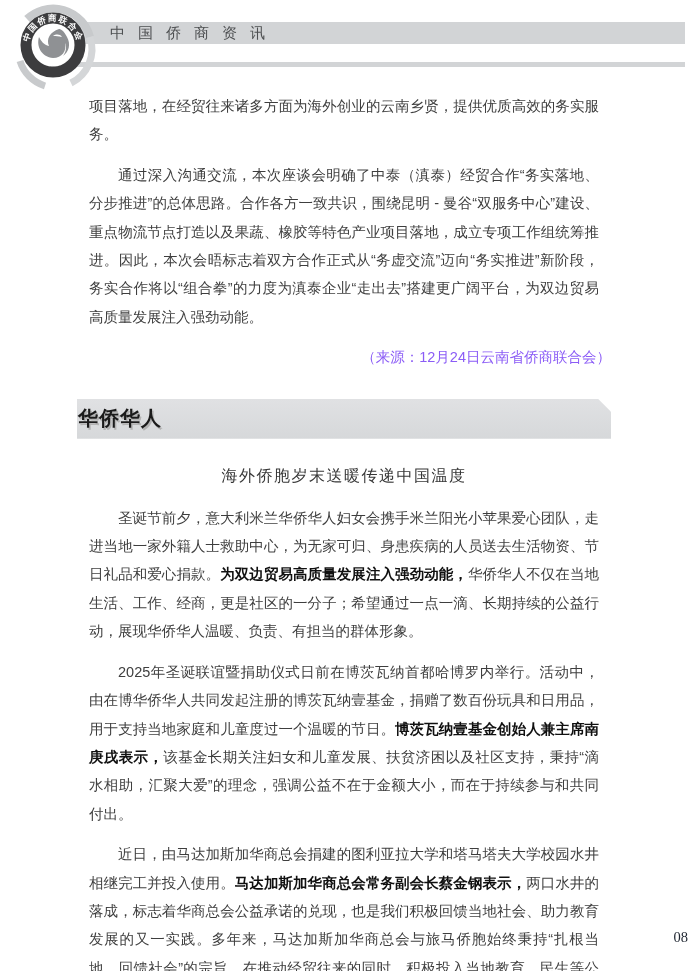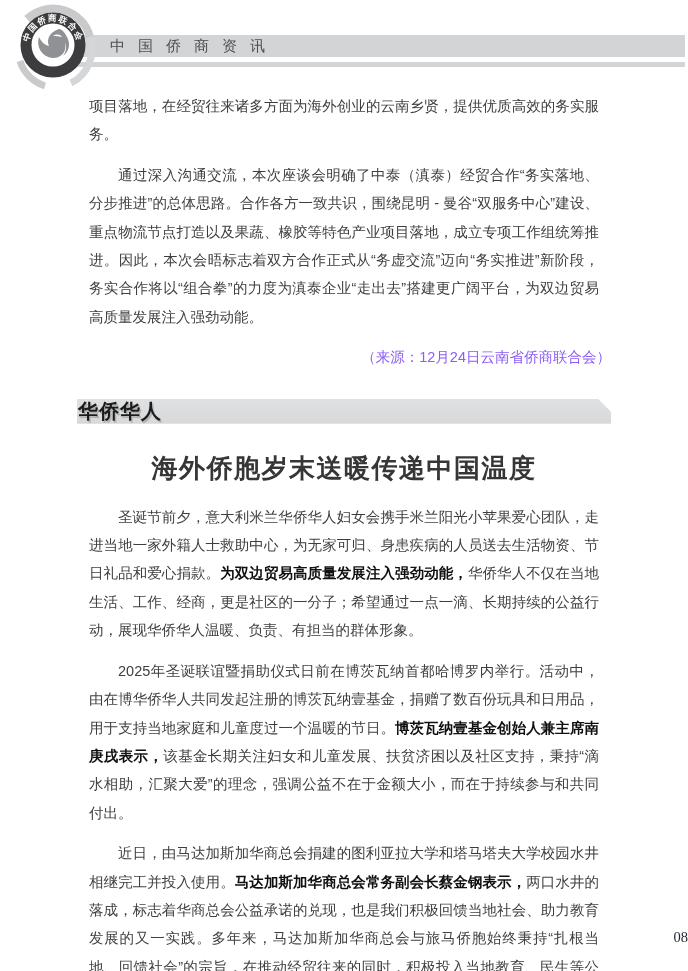--- a/index.html
+++ b/index.html
@@ -6,21 +6,21 @@
   body{
     width:688px;height:971px;
     background:#ffffff;
     font-family:"Liberation Sans","DejaVu Sans",sans-serif;
     -webkit-font-smoothing:antialiased;
   }
   .page{position:relative;width:688px;height:971px;background:#fff;overflow:hidden;}
 
   
   .masthead-bar{
-    position:absolute;left:58px;top:35px;right:3px;height:22px;
+    position:absolute;left:58px;top:22px;right:3px;height:22px;
     background:#d2d4d6;
     display:flex;align-items:center;
   }
   .masthead-title{
     padding-left:52px;
     font-size:15px;color:#4d4f51;
     letter-spacing:13px;
     white-space:nowrap;
   }
   .masthead-stripe{
@@ -41,36 +41,36 @@
   .para.indent{text-indent:2em;}
   .bold-run{font-weight:bold;color:#101010;}
   .source-line{
     margin:0;
     font-size:14.5px;line-height:28.4px;color:#8b5cf6;
     text-align:right;
   }
 
   
   .section-bar{
-    margin-top:27px;height:25px;
+    margin-top:27px;height:40px;
     background:linear-gradient(180deg,#e0e1e3 0%,#d6d8da 100%);
     clip-path:polygon(0 0, calc(100% - 13px) 0, 100% 13px, 100% 100%, 0 100%);
     display:flex;align-items:center;
   }
   .section-label{
     font-size:20px;font-weight:bold;color:#1b1b1b;
     letter-spacing:1px;line-height:25px;
     text-shadow:1.5px 1.5px 0 #b3b3b3;
     padding-left:1px;
   }
 
   
   .article-title{
     margin-top:27px;margin-bottom:17px;
-    font-size:26px;font-weight:bold;color:#363636;
+    font-size:16px;font-weight:normal;color:#363636;
     text-align:center;letter-spacing:1.5px;
   }
 
   
   .page-number{
     position:absolute;left:0;right:0;top:929px;
     text-align:right;
     font-family:"Liberation Serif","DejaVu Serif",serif;
     font-size:14.5px;color:#1e2530;
   }

